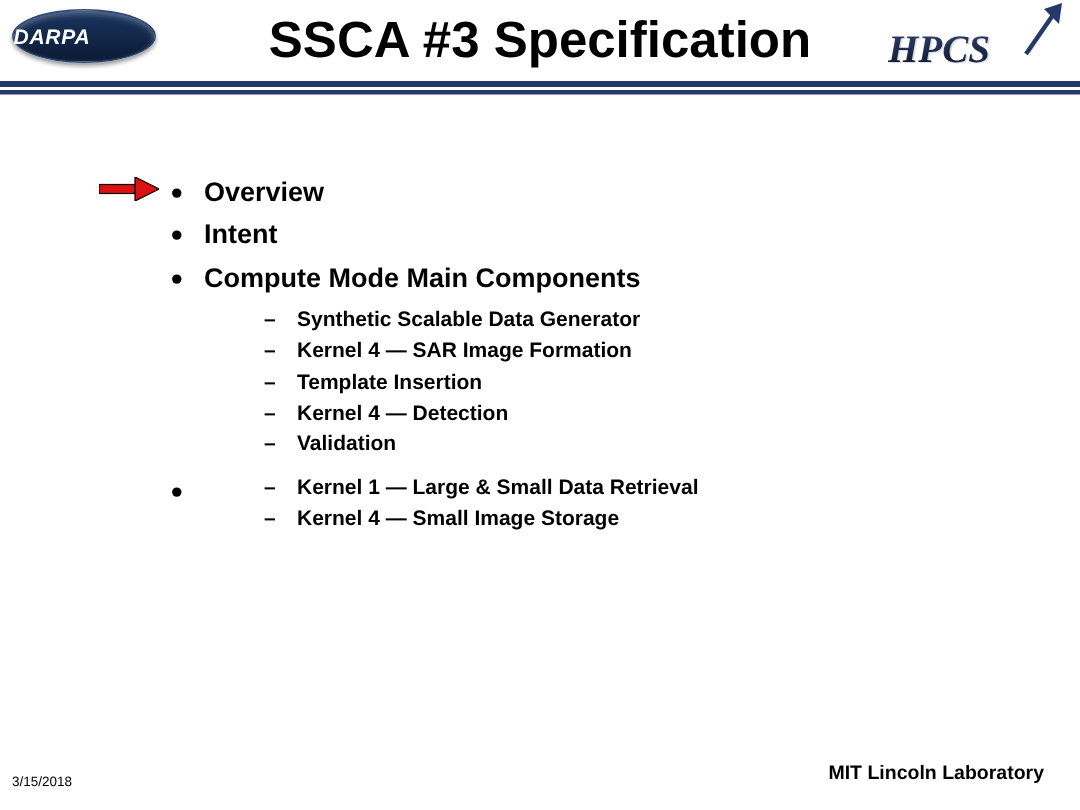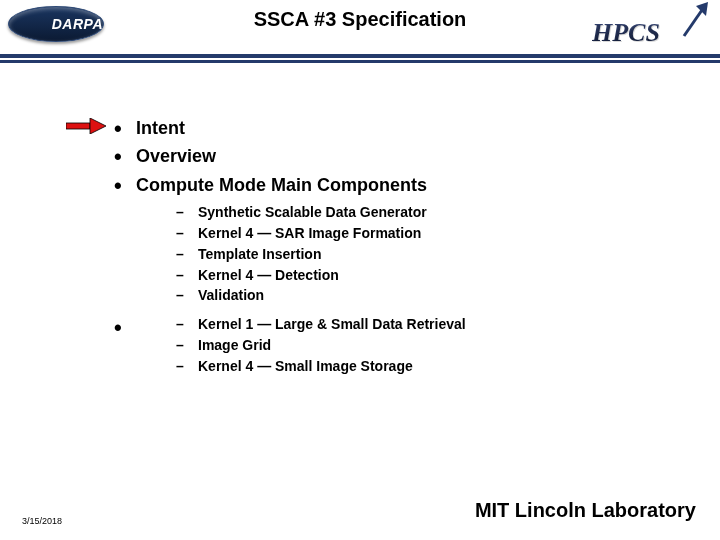--- a/index.html
+++ b/index.html
@@ -3,21 +3,21 @@
 <meta charset="utf-8">
 <style>
   * { box-sizing: border-box; margin: 0; padding: 0; }
   html, body { width: 720px; height: 540px; font-family: Arial, Helvetica, sans-serif; background: #fff; color: #000; }
   .slide { position: relative; width: 720px; height: 540px; }
   .header { position: relative; height: 66px; }
   .logo-left {
     position: absolute; left: 8px; top: 6px; width: 96px; height: 36px;
     background: linear-gradient(#1a3560, #0b1a33);
     border-radius: 50% / 50%;
-    display: flex; align-items: center; justify-content: flex-end;
+    display: flex; align-items: center; justify-content: flex-start;
     color: #fff; font-weight: 800; font-size: 14px; letter-spacing: 0.5px;
     font-style: italic;
     box-shadow: inset 0 2px 4px rgba(255,255,255,0.3), 0 2px 3px rgba(0,0,0,0.4);
     border: 1px solid #304b77;
   }
   .logo-right {
     position: absolute; right: 8px; top: 2px; width: 120px; height: 46px;
     display: flex; align-items: flex-end;
   }
   .hpcs-text {
@@ -26,21 +26,21 @@
     background: linear-gradient(#3a4a7a, #101a36);
     -webkit-background-clip: text; background-clip: text; color: transparent;
     text-shadow: 1px 1px 0 rgba(0,0,0,0.15);
     padding-right: 18px;
   }
   .hpcs-arrow {
     position: absolute; right: 2px; top: -2px; width: 30px; height: 40px;
   }
   .title {
     position: absolute; left: 0; right: 0; top: 8px; text-align: center;
-    font-size: 20px; font-weight: 700;
+    font-size: 34px; font-weight: 700;
   }
   .hr {
     position: absolute; left: 0; right: 0; top: 54px; height: 4px;
     background: #243a6b;
     box-shadow: 0 4px 0 0 #fff, 0 5px 0 0 #243a6b;
   }
   .hr2 {
     position: absolute; left: 0; right: 0; top: 60px; height: 2px;
     background: #243a6b;
   }
@@ -60,24 +60,24 @@
   }
   ul.dashes { list-style: none; margin: 6px 0 10px 40px; }
   ul.dashes > li {
     position: relative; padding-left: 22px; margin-bottom: 2px;
     font-size: 14px; font-weight: 700; line-height: 1.35;
   }
   ul.dashes > li::before {
     content: "–"; position: absolute; left: 0; top: 0;
   }
   .footer-date {
-    position: absolute; left: 22px; bottom: 14px; font-size: 9px; margin-top: 35px;
+    position: absolute; left: 8px; bottom: 14px; font-size: 9px; margin-top: 35px;
   }
   .footer-lab {
-    position: absolute; right: 24px; bottom: 18px; font-size: 20px; font-weight: 700;
+    position: absolute; right: 24px; bottom: 18px; font-size: 13px; font-weight: 700;
   }
 </style>
 </head>
 <body>
 
 <div class="slide">
 
   <div class="header">
     <div class="logo-left">
       <span>DARPA</span>
@@ -94,36 +94,35 @@
     <div class="hr2"></div>
   </div>
 
   <svg class="pointer" viewBox="0 0 40 16">
     <rect x="0" y="5" width="24" height="6" fill="#d11" stroke="#000" stroke-width="0.8"></rect>
     <path d="M24 0 L40 8 L24 16 Z" fill="#d11" stroke="#000" stroke-width="0.8"></path>
   </svg>
 
   <div class="content">
     <ul class="bullets">
+      <li><span>Overview</span></li>
       <li><span>Intent</span></li>
-      <li><span>Overview</span></li>
       <li>
         <span>Compute Mode Main Components</span>
         <ul class="dashes">
           <li><span>Synthetic Scalable Data Generator</span></li>
           <li><span>Kernel 4 — SAR Image Formation</span></li>
           <li><span>Template Insertion</span></li>
           <li><span>Kernel 4 — Detection</span></li>
           <li><span>Validation</span></li>
         </ul>
       </li>
       <li>
         <ul class="dashes">
           <li><span>Kernel 1 — Large &amp; Small Data Retrieval</span></li>
-          <li><span>Image Grid</span></li>
           <li><span>Kernel 4 — Small Image Storage</span></li>
         </ul>
       </li>
     </ul>
   </div>
 
   <div class="footer-date">3/15/2018</div>
   <div class="footer-lab">MIT Lincoln Laboratory</div>
 
 </div>

